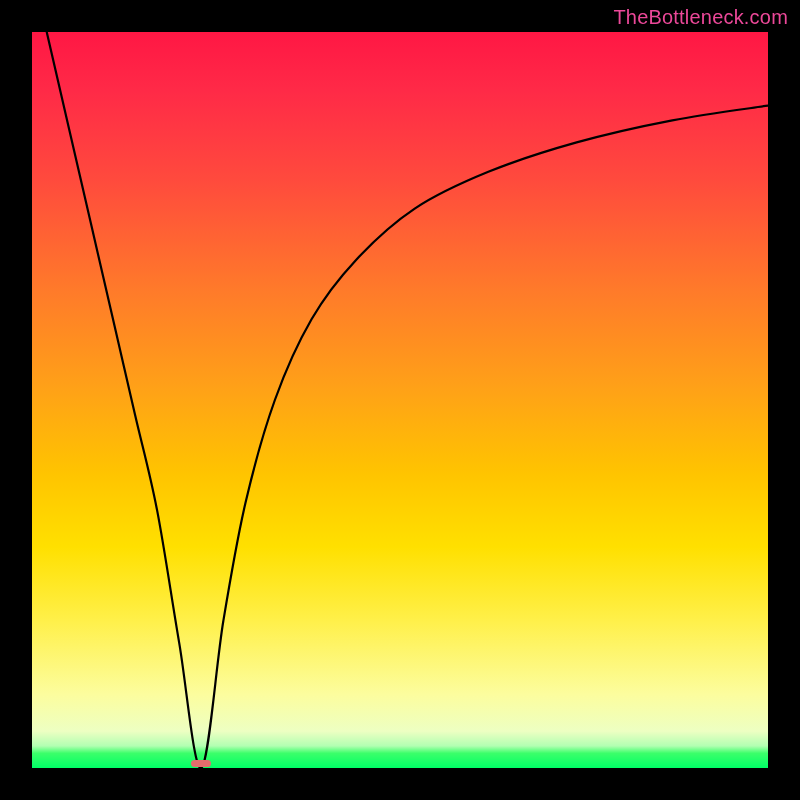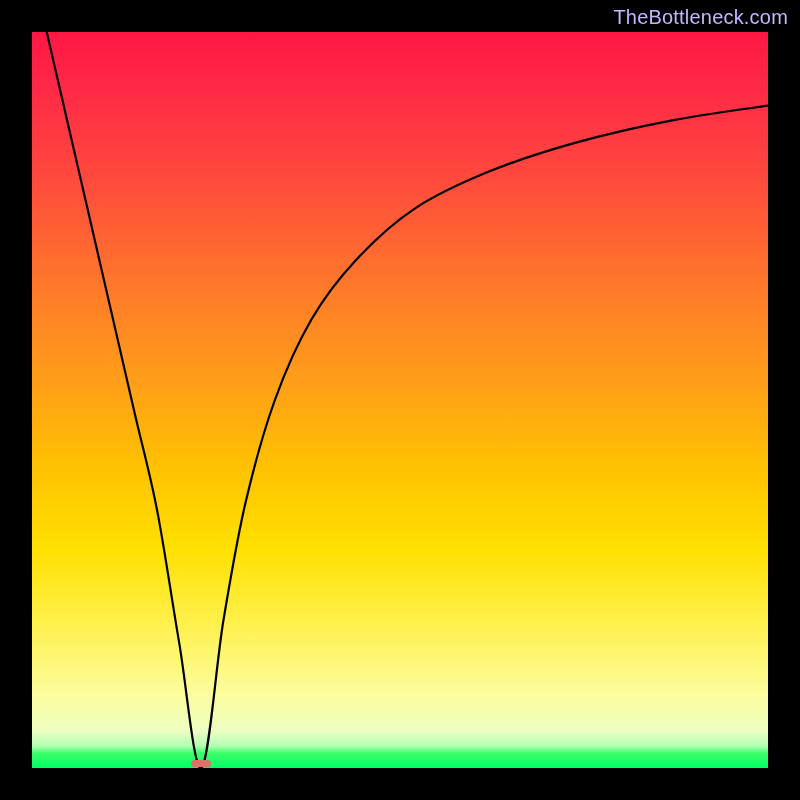--- a/index.html
+++ b/index.html
@@ -55,21 +55,21 @@
     bottom: 1px;
     width: 20px;
     height: 7px;
     background: #e26d6d;
     border-radius: 4px;
   }
   .watermark {
     position: absolute;
     top: 6px;
     right: 12px;
-    color: #c4b5fd;
+    color: #ec4899;
     font-size: 20px;
     letter-spacing: 0.2px;
     user-select: none;
   }
 </style>
 </head>
 <body>
 
 <div class="frame">
 

